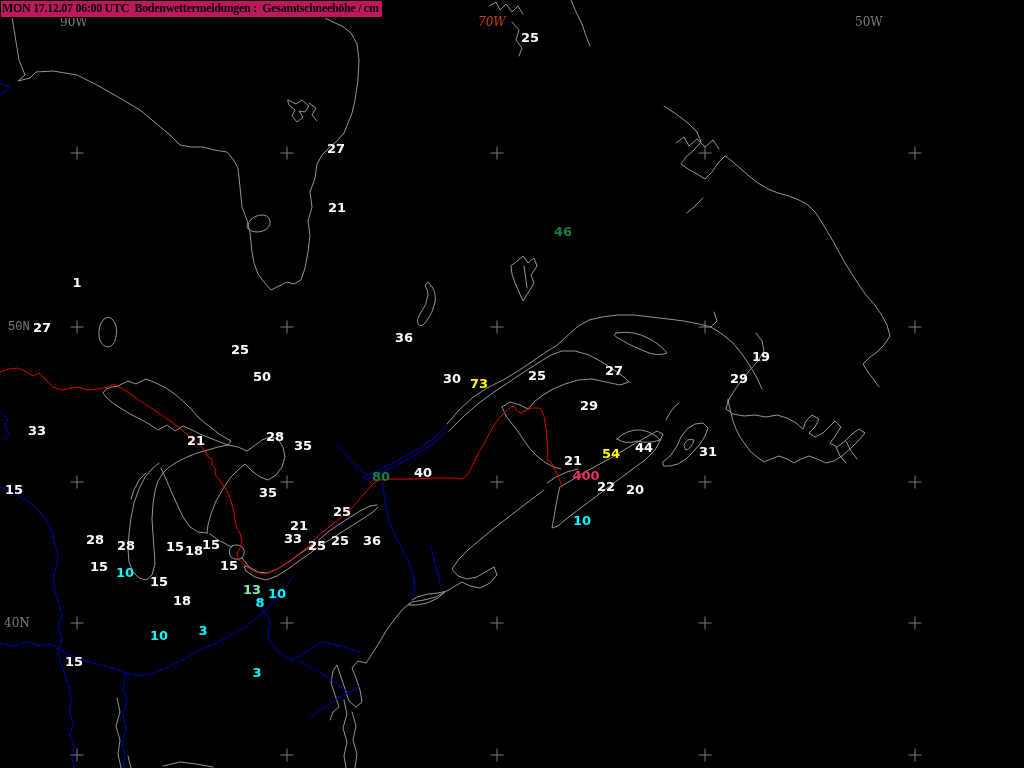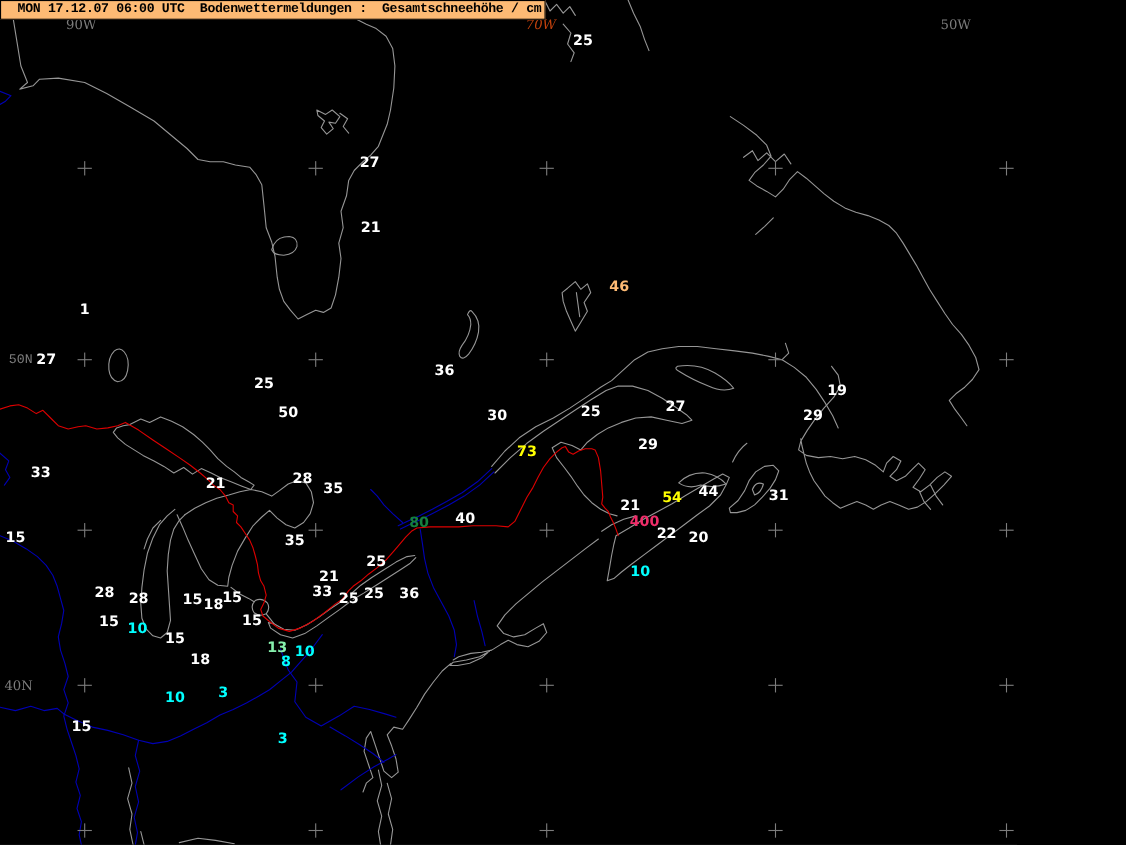--- a/index.html
+++ b/index.html
@@ -1,21 +1,21 @@
 <!DOCTYPE html>
 <html><head>
 <meta charset="utf-8">
 <style>
   html,body{margin:0;padding:0;background:#222;}
   #screen{position:relative;width:1024px;height:768px;background:#000;overflow:hidden;
           font-family:"DejaVu Sans",sans-serif;}
   #maplayer{position:absolute;left:0;top:0;width:1024px;height:768px;}
-  #titlebar{position:absolute;left:0;top:0;background:#fdba74;color:#000;
-            border:1px solid #000;padding:0 3px 1px 15px;
-            font-family:Liberation Mono, monospace;font-weight:bold;font-size:12px;
+  #titlebar{position:absolute;left:0;top:0;background:#be185d;color:#000;
+            border:1px solid #000;padding:0 3px 1px 1px;
+            font-family:Liberation Serif, serif;font-weight:bold;font-size:12px;
             letter-spacing:-0.3px;line-height:15px;white-space:pre;z-index:30;}
   .station{position:absolute;transform:translate(-50%,-50%);
            font-family:"DejaVu Sans",sans-serif;font-weight:bold;font-size:13px;
            line-height:13px;white-space:nowrap;z-index:20;}
   .gridlabel{position:absolute;font-family:"DejaVu Serif",serif;font-size:12px;
              line-height:12px;white-space:nowrap;z-index:5;}
   .cross{position:absolute;width:13px;height:13px;transform:translate(-50%,-50%);z-index:4;}
   .cross:before,.cross:after{content:"";position:absolute;background:currentColor;}
   .cross:before{left:0;top:6px;width:13px;height:1px;}
   .cross:after{left:6px;top:0;width:1px;height:13px;}
@@ -106,30 +106,30 @@
       <span class="gridlabel" style="left: 478px; top: 16px; color: #c2410c; font-style: italic;">70W</span>
       <span class="gridlabel" style="left: 855px; top: 16px; color: rgb(125, 125, 125);">50W</span>
       <span class="gridlabel" style="left: 8px; top: 321px; color: rgb(125, 125, 125); font-family: Liberation Mono, monospace;">50N</span>
       <span class="gridlabel" style="left: 4px; top: 617px; color: rgb(125, 125, 125);">40N</span>
     </div>
 
   <div id="stations-layer">
       <span class="station" style="left: 530px; top: 37px; color: rgb(255, 255, 255);">25</span>
       <span class="station" style="left: 336px; top: 148px; color: rgb(255, 255, 255);">27</span>
       <span class="station" style="left: 337px; top: 207px; color: rgb(255, 255, 255);">21</span>
-      <span class="station" style="left: 563px; top: 231px; color: #fdba74; margin-top: 30px;">46</span>
+      <span class="station" style="left: 563px; top: 231px; color: #15803d;">46</span>
       <span class="station" style="left: 77px; top: 282px; color: rgb(255, 255, 255);">1</span>
       <span class="station" style="left: 42px; top: 327px; color: rgb(255, 255, 255);">27</span>
       <span class="station" style="left: 240px; top: 349px; color: rgb(255, 255, 255);">25</span>
       <span class="station" style="left: 404px; top: 337px; color: rgb(255, 255, 255);">36</span>
       <span class="station" style="left: 761px; top: 356px; color: rgb(255, 255, 255);">19</span>
       <span class="station" style="left: 739px; top: 378px; color: rgb(255, 255, 255);">29</span>
       <span class="station" style="left: 262px; top: 376px; color: rgb(255, 255, 255);">50</span>
       <span class="station" style="left: 452px; top: 378px; color: rgb(255, 255, 255);">30</span>
-      <span class="station" style="left: 479px; top: 383px; color: rgb(255, 255, 0); margin-top: 28px;">73</span>
+      <span class="station" style="left: 479px; top: 383px; color: rgb(255, 255, 0);">73</span>
       <span class="station" style="left: 537px; top: 375px; color: rgb(255, 255, 255);">25</span>
       <span class="station" style="left: 614px; top: 370px; color: rgb(255, 255, 255);">27</span>
       <span class="station" style="left: 589px; top: 405px; color: rgb(255, 255, 255);">29</span>
       <span class="station" style="left: 37px; top: 430px; color: rgb(255, 255, 255);">33</span>
       <span class="station" style="left: 196px; top: 440px; color: rgb(255, 255, 255);">21</span>
       <span class="station" style="left: 275px; top: 436px; color: rgb(255, 255, 255);">28</span>
       <span class="station" style="left: 303px; top: 445px; color: rgb(255, 255, 255);">35</span>
       <span class="station" style="left: 611px; top: 453px; color: rgb(255, 255, 0);">54</span>
       <span class="station" style="left: 644px; top: 447px; color: rgb(255, 255, 255);">44</span>
       <span class="station" style="left: 708px; top: 451px; color: rgb(255, 255, 255);">31</span>

